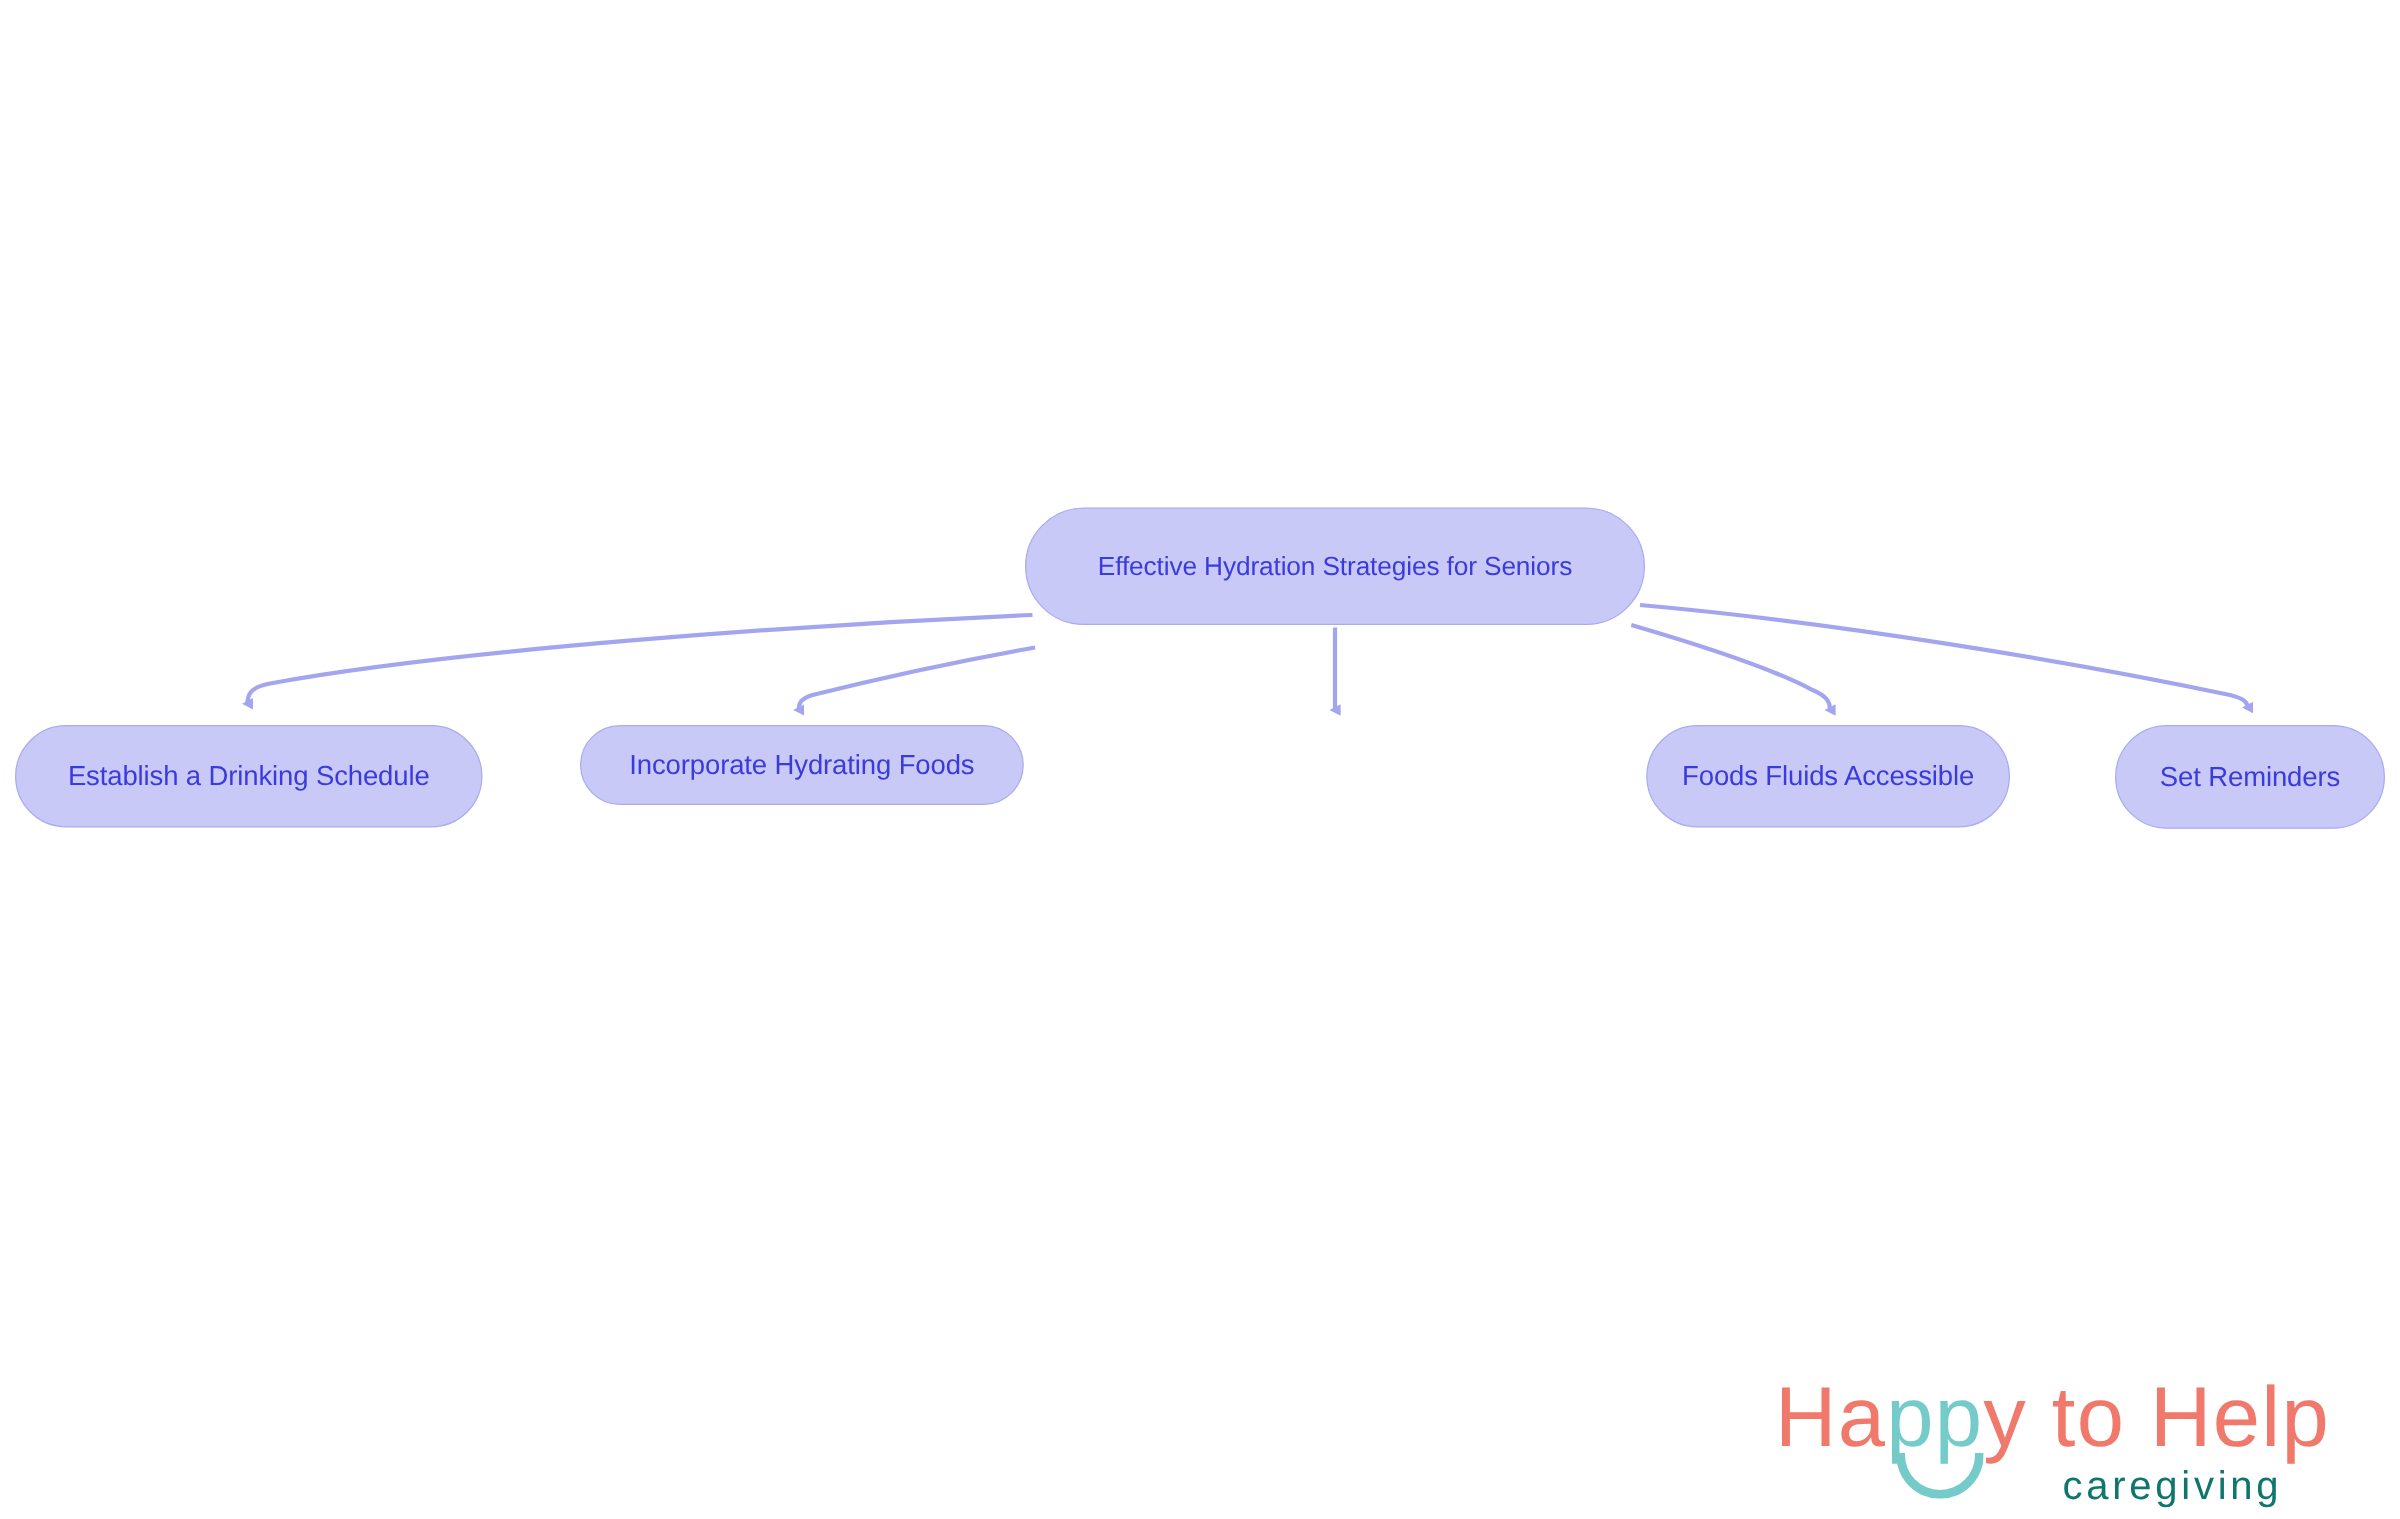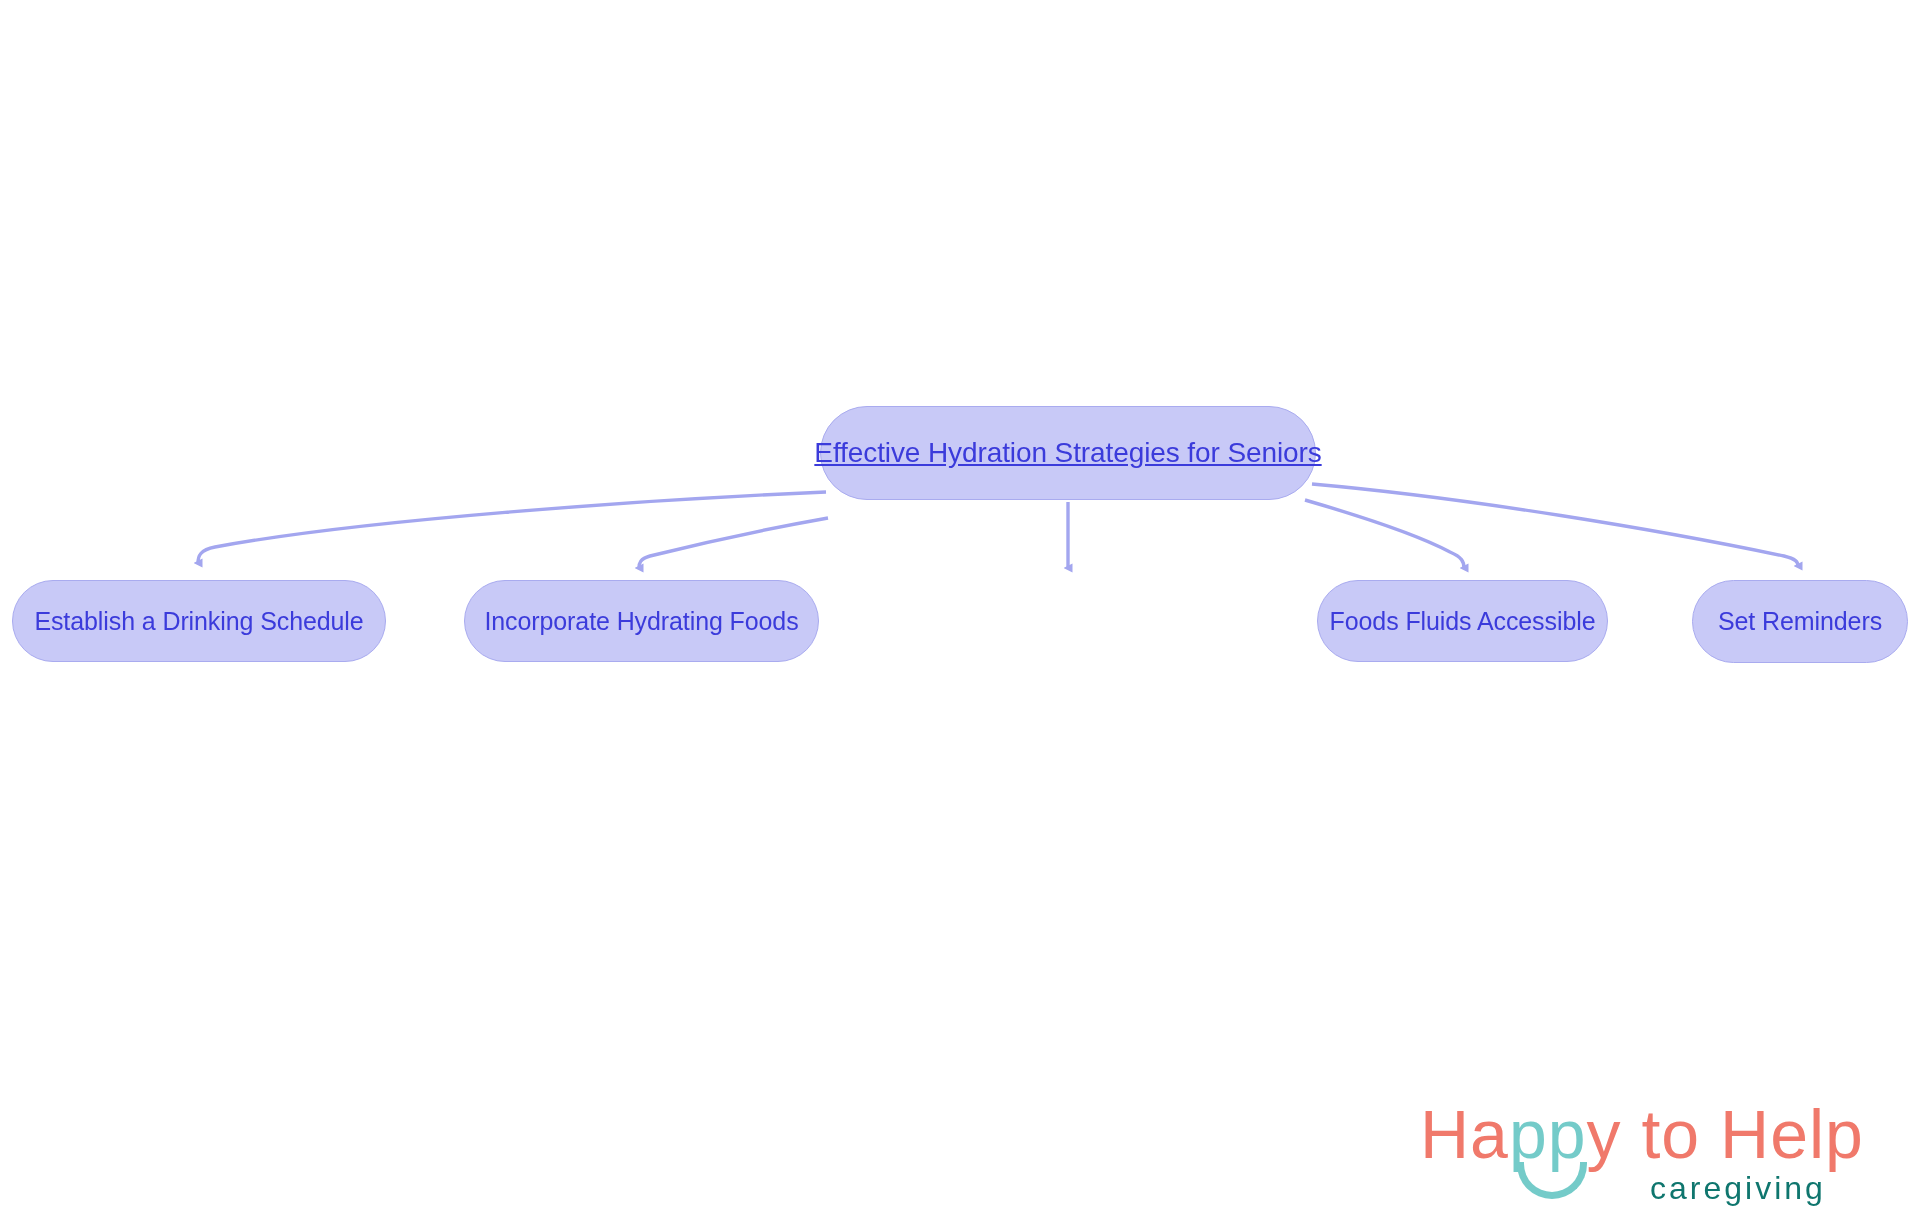--- a/index.html
+++ b/index.html
@@ -34,29 +34,28 @@
   .node {
     position: absolute;
     box-sizing: border-box;
     display: flex;
     align-items: center;
     justify-content: center;
     background: #c8c9f7;
     border: 1.6px solid #a9abef;
     border-radius: 999px;
     color: #3b3bdb;
-    font-size: 25px;
+    font-size: 22px;
     font-weight: 400;
     letter-spacing: -0.1px;
     white-space: nowrap;
     padding: 0 26px;
   }
   .node.root {
-    font-size: 28px;
-    text-decoration: underline;
+    font-size: 21px;
   }
   .node-label {
     display: block;
     line-height: 1;
   }
 
   
   #brand-logo {
     position: absolute;
     left: 1420px;
@@ -121,21 +120,21 @@
   </svg>
 
   <div class="node root" style="left:820px; top:406px; width:496px; height:94px;">
     <span class="node-label">Effective Hydration Strategies for Seniors</span>
   </div>
 
   <div class="node" style="left:12px; top:580px; width:374px; height:82px;">
     <span class="node-label">Establish a Drinking Schedule</span>
   </div>
 
-  <div class="node" style="left:464px; top:580px; width:355px; height:82px;">
+  <div class="node" style="left:464px; top:580px; width:355px; height:64px;">
     <span class="node-label">Incorporate Hydrating Foods</span>
   </div>
 
 
   <div class="node" style="left:1317px; top:580px; width:291px; height:82px;">
     <span class="node-label">Foods Fluids Accessible</span>
   </div>
 
   <div class="node" style="left:1692px; top:580px; width:216px; height:83px;">
     <span class="node-label">Set Reminders</span>

